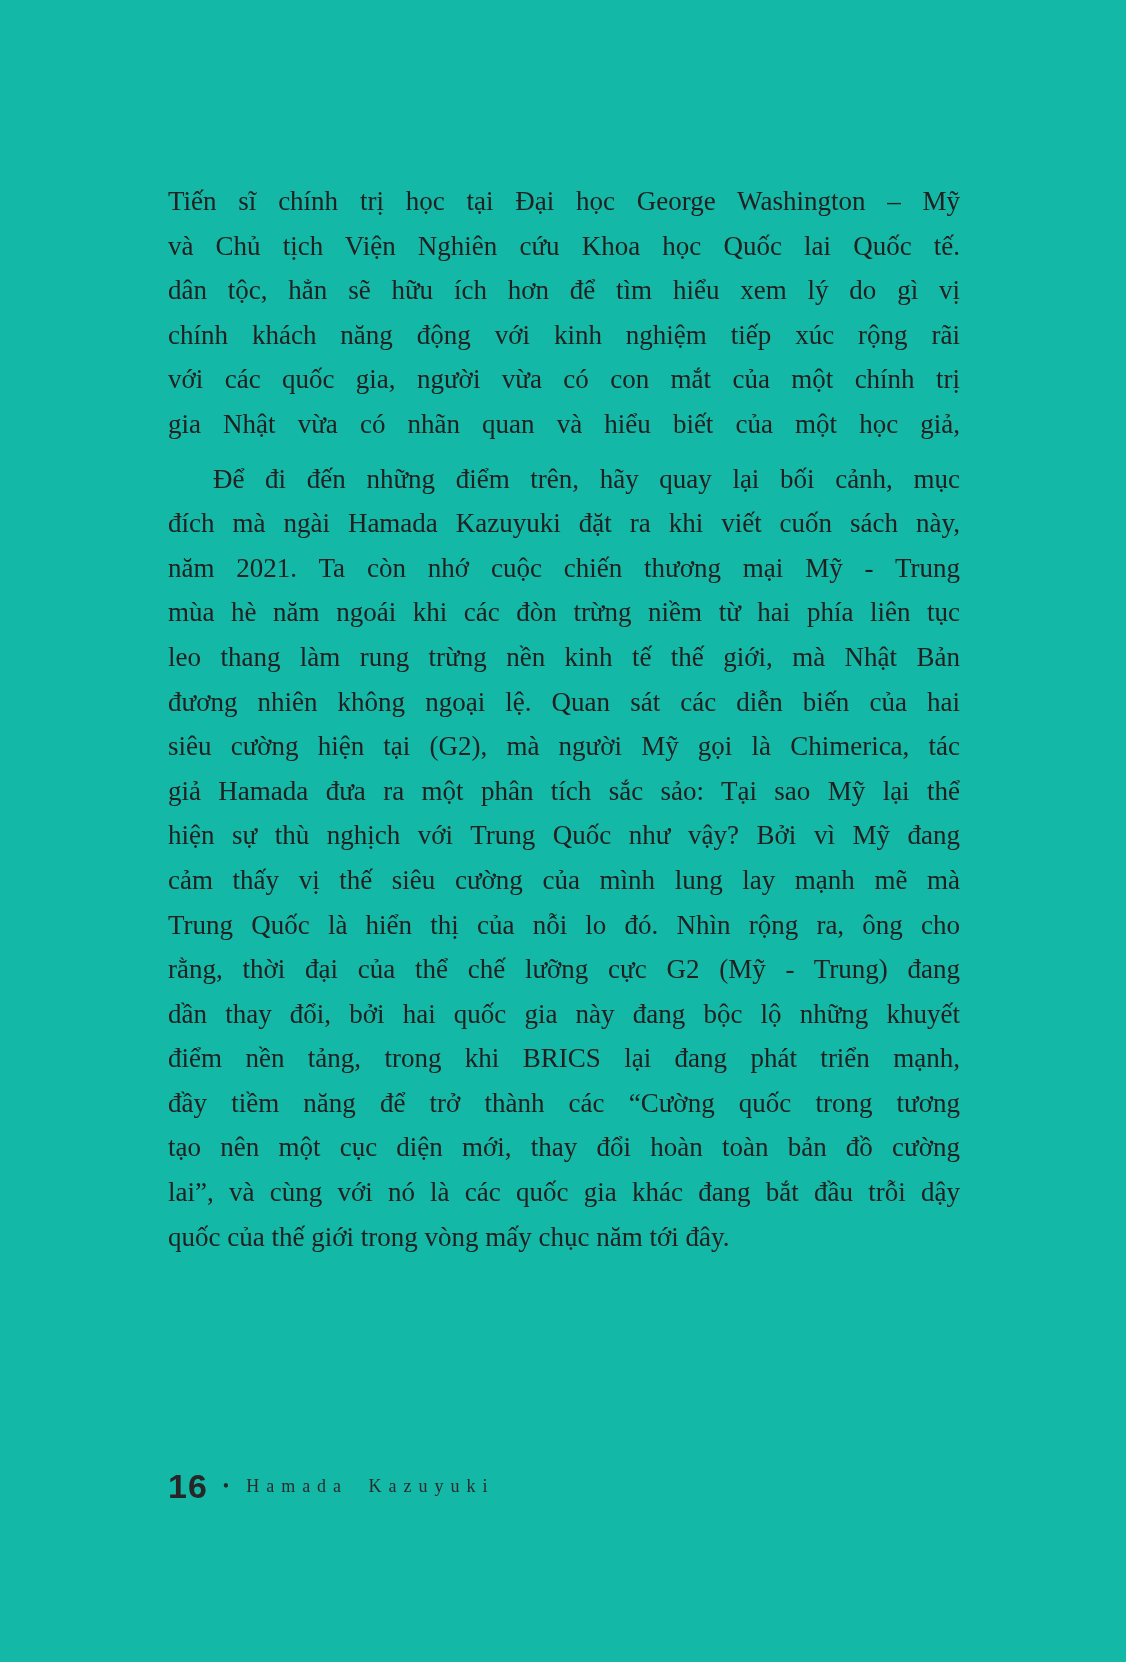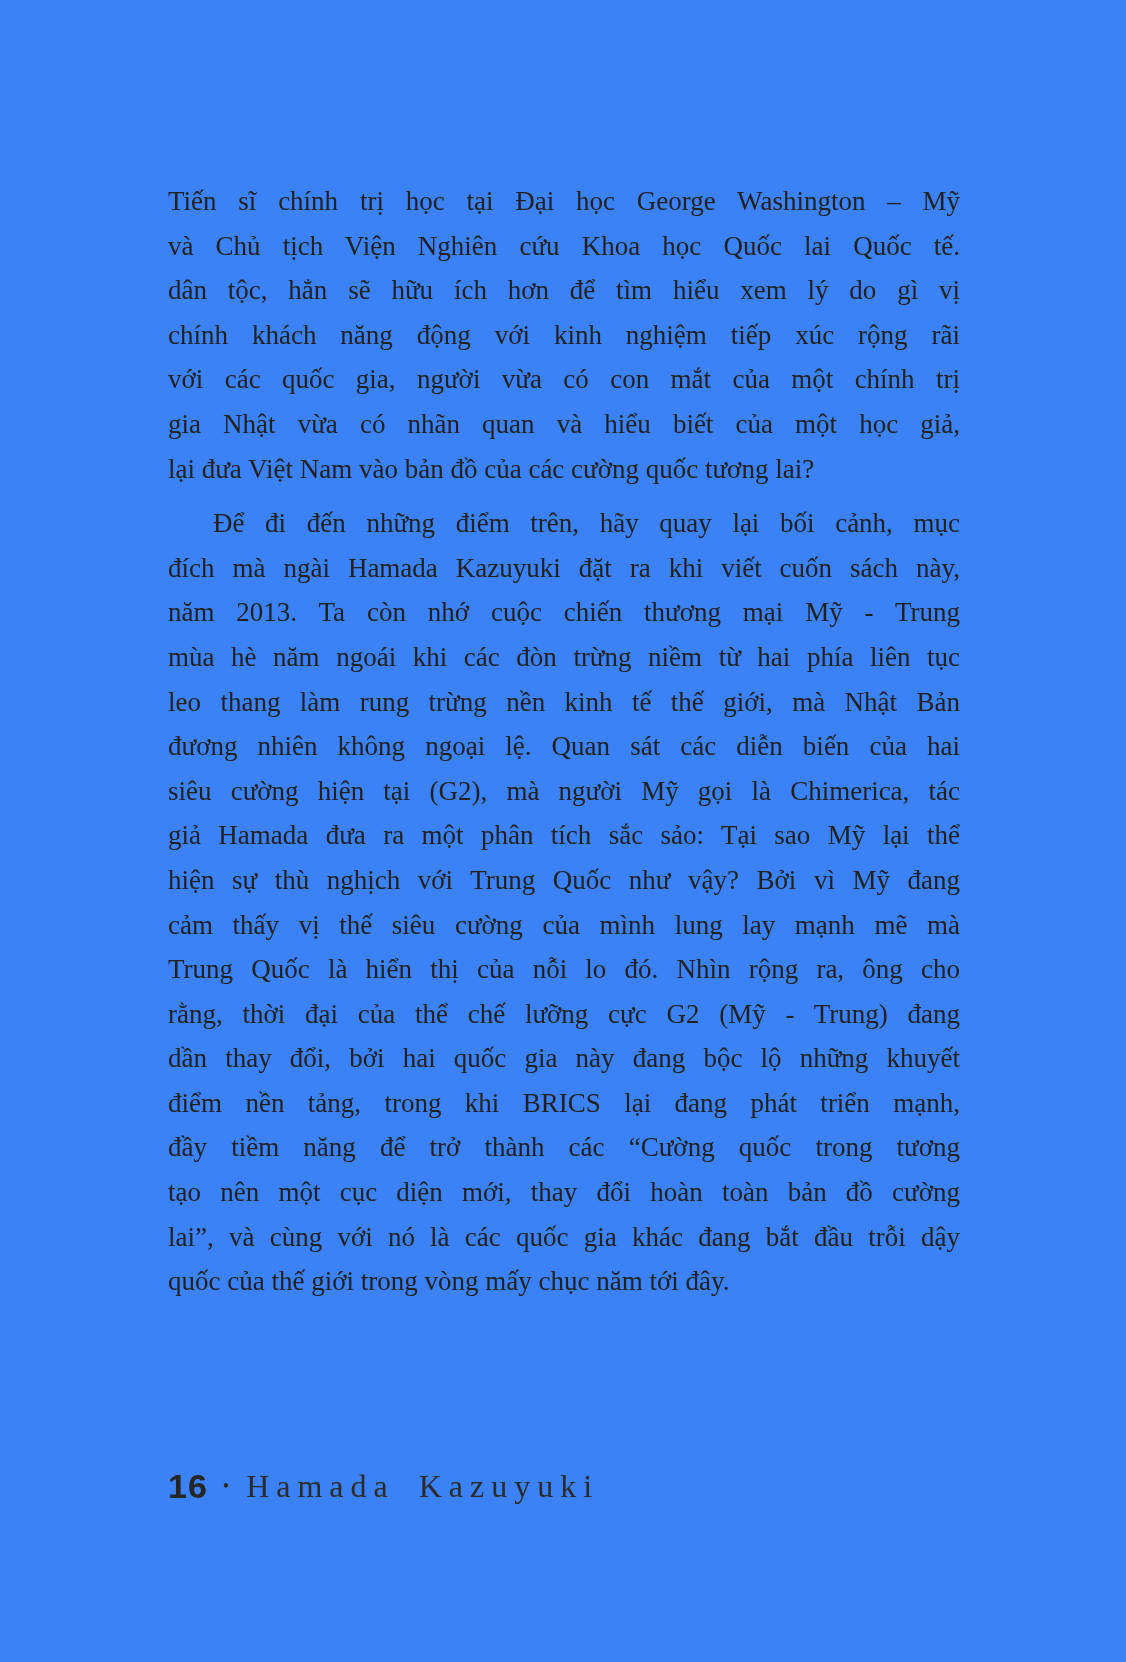--- a/index.html
+++ b/index.html
@@ -1,20 +1,20 @@
 <!DOCTYPE html>
 <html><head>
 <meta charset="utf-8">
 <style>
   html, body { margin: 0; padding: 0; background: #ffffff; }
   .page {
     position: relative;
     width: 1126px;
     height: 1662px;
-    background: #3b82f6;
+    background: #14b8a6;
     font-family: "Liberation Serif", "DejaVu Serif", serif;
     color: #212121;
     overflow: hidden;
   }
   .text-block {
     position: absolute;
     left: 168px;
     top: 179px;
     width: 792px;
   }
@@ -48,46 +48,45 @@
     font-size: 34px;
     letter-spacing: 1px;
     color: #262626;
   }
   .bullet {
     font-size: 18px;
     margin: 0 17px 0 15px;
     color: #262626;
   }
   .running {
-    font-size: 32px;
+    font-size: 18px;
     letter-spacing: 7px;
     word-spacing: 9px;
     color: #2b2b2b;
   }
 </style>
 </head>
 <body>
 
 <div class="page">
   <div class="text-block">
 
     <div class="para">
       <div class="line">Tiến sĩ chính trị học tại Đại học George Washington – Mỹ</div>
       <div class="line">và Chủ tịch Viện Nghiên cứu Khoa học Quốc lai Quốc tế.</div>
       <div class="line">dân tộc, hẳn sẽ hữu ích hơn để tìm hiểu xem lý do gì vị</div>
       <div class="line">chính khách năng động với kinh nghiệm tiếp xúc rộng rãi</div>
       <div class="line">với các quốc gia, người vừa có con mắt của một chính trị</div>
       <div class="line">gia Nhật vừa có nhãn quan và hiểu biết của một học giả,</div>
-      <div class="line last">lại đưa Việt Nam vào bản đồ của các cường quốc tương lai?</div>
     </div>
 
     <div class="para para2">
       <div class="line indent">Để đi đến những điểm trên, hãy quay lại bối cảnh, mục</div>
       <div class="line">đích mà ngài Hamada Kazuyuki đặt ra khi viết cuốn sách này,</div>
-      <div class="line">năm 2013. Ta còn nhớ cuộc chiến thương mại Mỹ - Trung</div>
+      <div class="line">năm 2021. Ta còn nhớ cuộc chiến thương mại Mỹ - Trung</div>
       <div class="line">mùa hè năm ngoái khi các đòn trừng niềm từ hai phía liên tục</div>
       <div class="line">leo thang làm rung trừng nền kinh tế thế giới, mà Nhật Bản</div>
       <div class="line">đương nhiên không ngoại lệ. Quan sát các diễn biến của hai</div>
       <div class="line">siêu cường hiện tại (G2), mà người Mỹ gọi là Chimerica, tác</div>
       <div class="line">giả Hamada đưa ra một phân tích sắc sảo: Tại sao Mỹ lại thể</div>
       <div class="line">hiện sự thù nghịch với Trung Quốc như vậy? Bởi vì Mỹ đang</div>
       <div class="line">cảm thấy vị thế siêu cường của mình lung lay mạnh mẽ mà</div>
       <div class="line">Trung Quốc là hiển thị của nỗi lo đó. Nhìn rộng ra, ông cho</div>
       <div class="line">rằng, thời đại của thể chế lưỡng cực G2 (Mỹ - Trung) đang</div>
       <div class="line">dần thay đổi, bởi hai quốc gia này đang bộc lộ những khuyết</div>

